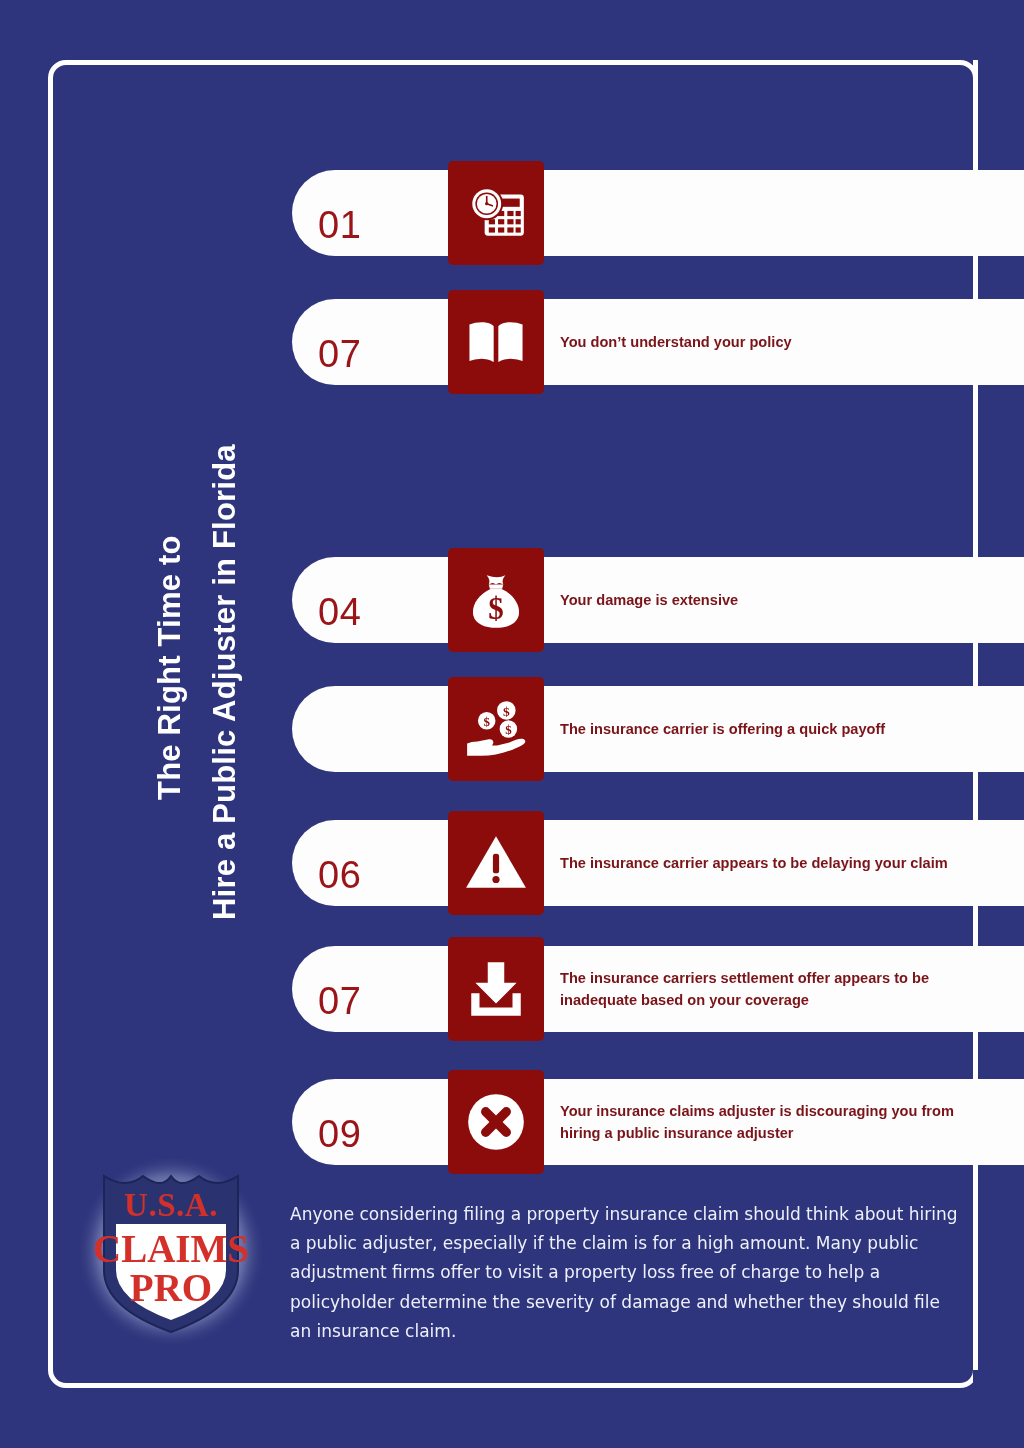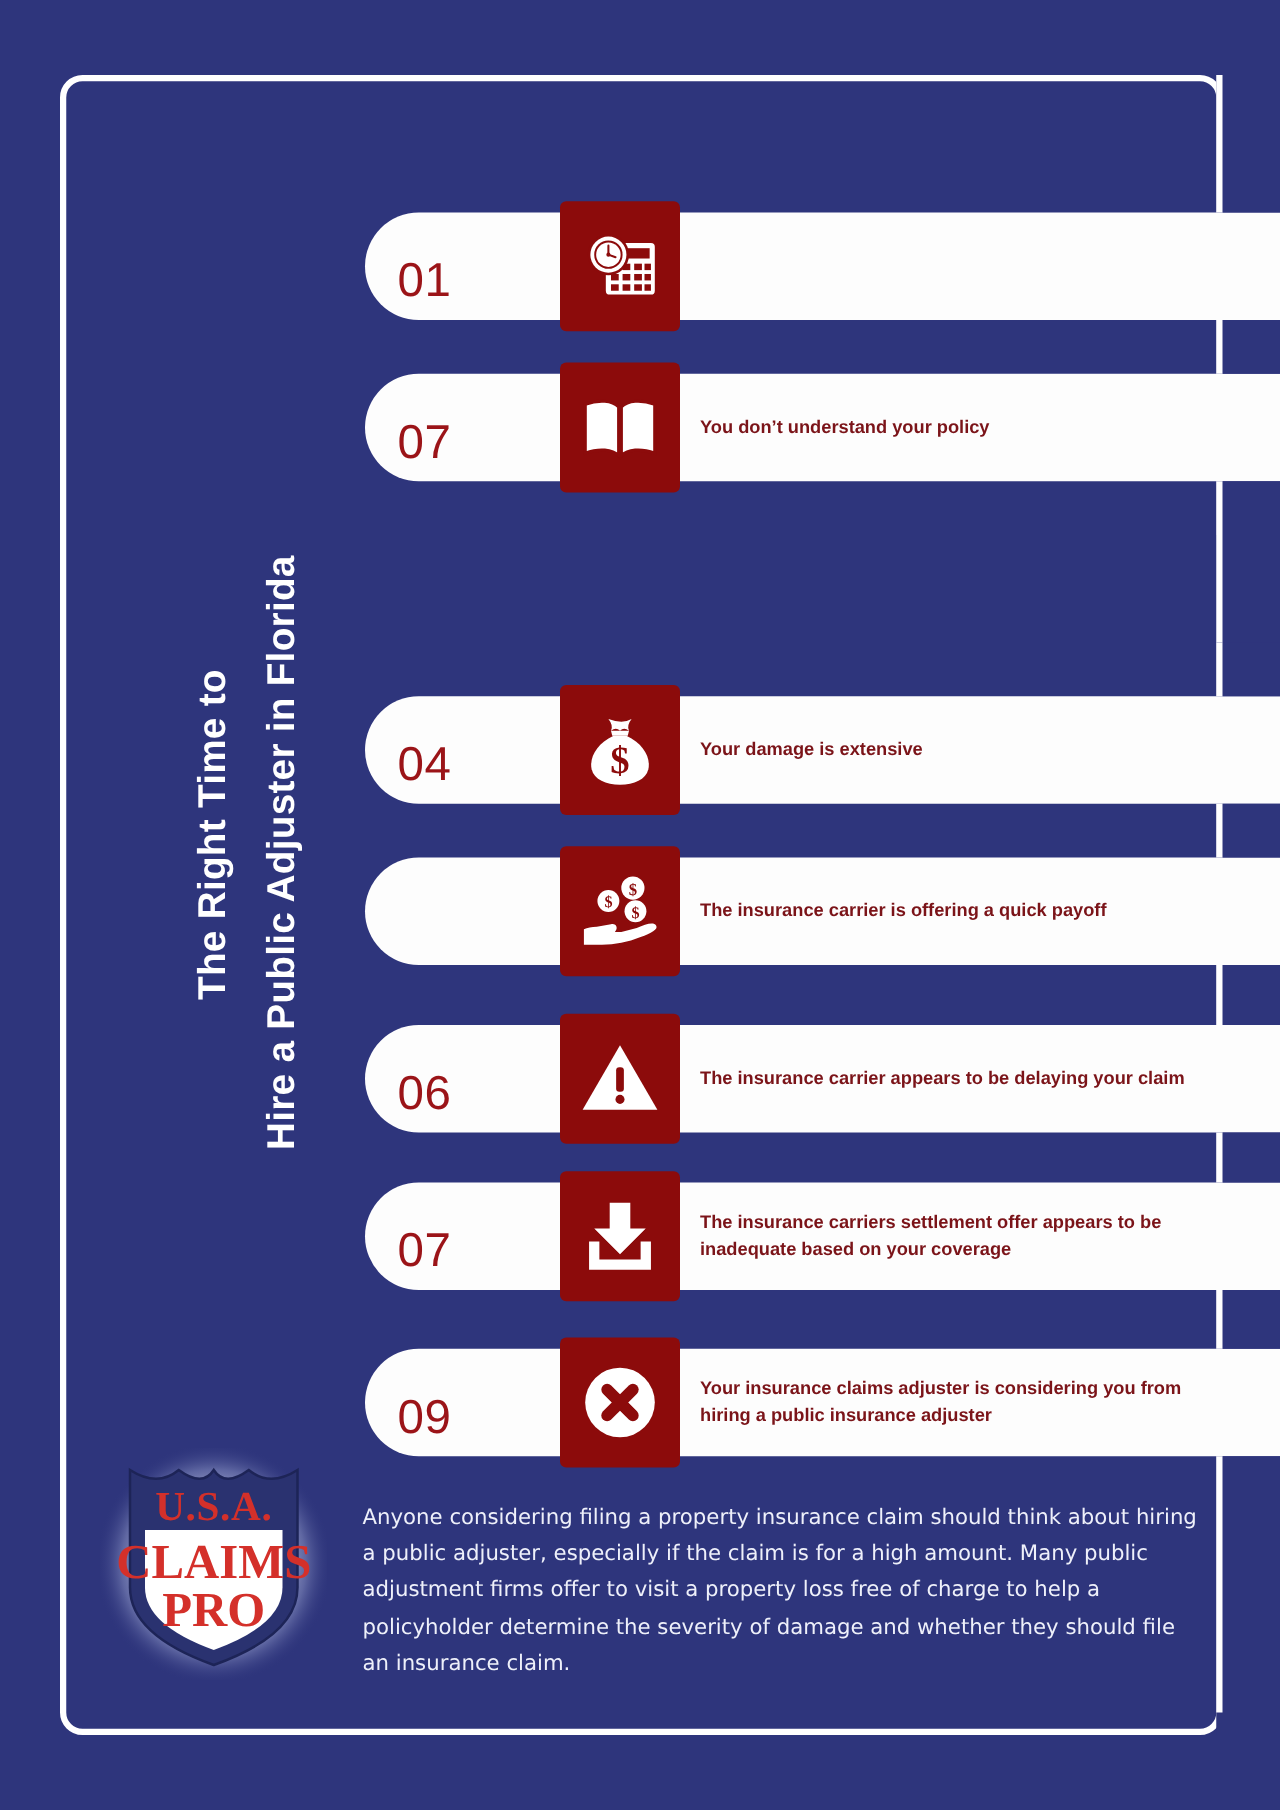--- a/index.html
+++ b/index.html
@@ -239,21 +239,21 @@
       <div class="num">09</div>
       <div class="iconbox">
         <svg viewBox="0 0 64 64">
           <circle cx="32" cy="32" r="27" fill="#fff"></circle>
           <g stroke="#8C0B0B" stroke-width="9" stroke-linecap="round">
             <line x1="22" y1="22" x2="42" y2="42"></line>
             <line x1="42" y1="22" x2="22" y2="42"></line>
           </g>
         </svg>
       </div>
-      <div class="label">Your insurance claims adjuster is considering you from hiring a public insurance adjuster</div>
+      <div class="label">Your insurance claims adjuster is discouraging you from hiring a public insurance adjuster</div>
     </div>
   </div>
 
 <div id="frame-overlay">
     <div class="gap-seg" style="top: 60px; height: 110px;"></div>
     <div class="gap-line" style="top: 60px; height: 110px;"></div>
     <div class="gap-seg" style="top: 256px; height: 43px;"></div>
     <div class="gap-line" style="top: 256px; height: 43px;"></div>
     <div class="gap-seg" style="top: 385px; height: 43px;"></div>
     <div class="gap-line" style="top: 385px; height: 43px;"></div>

